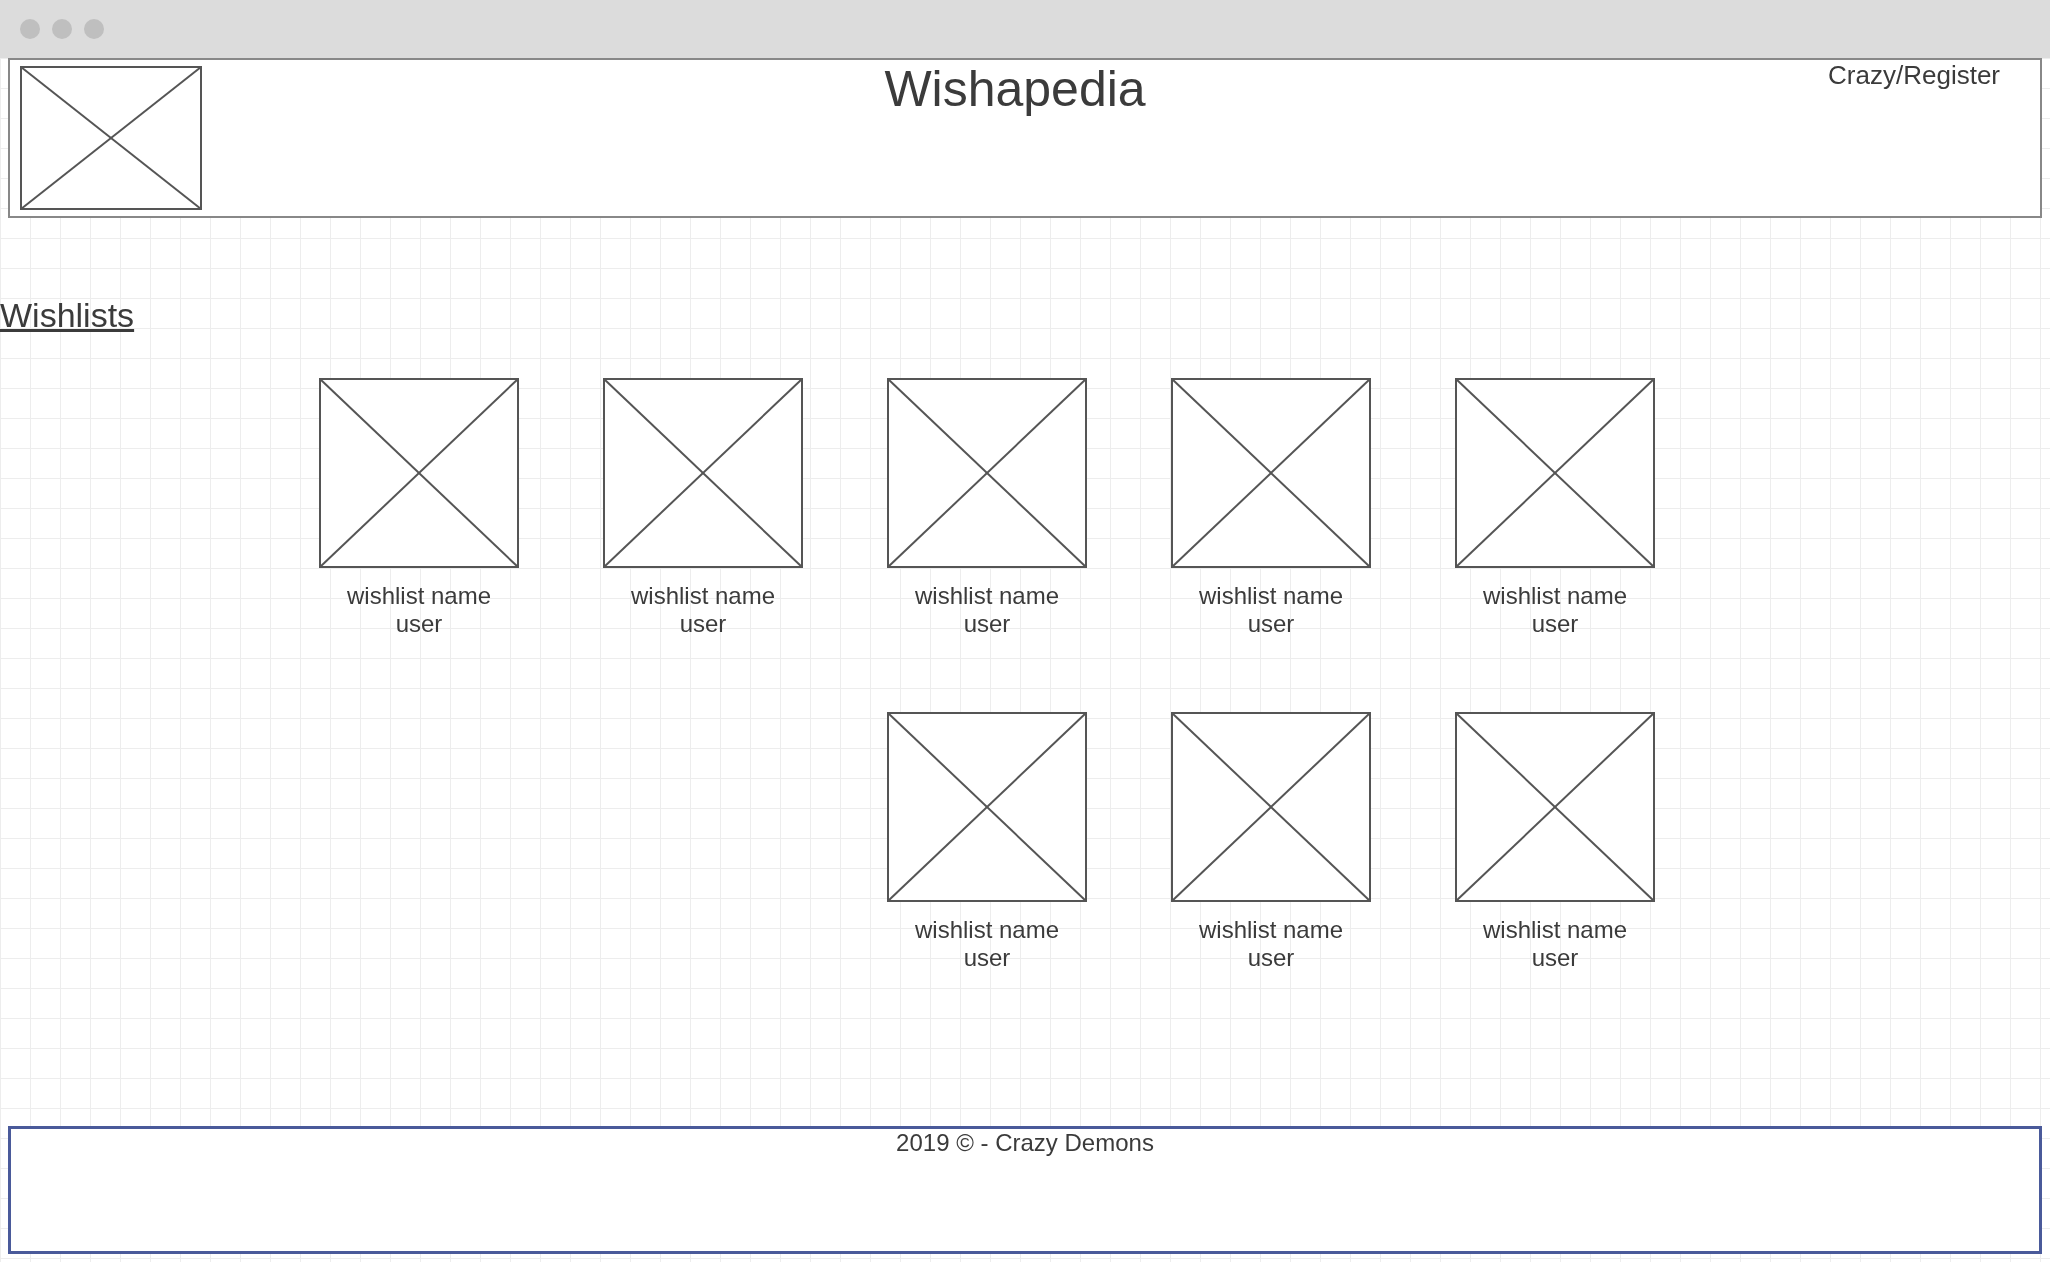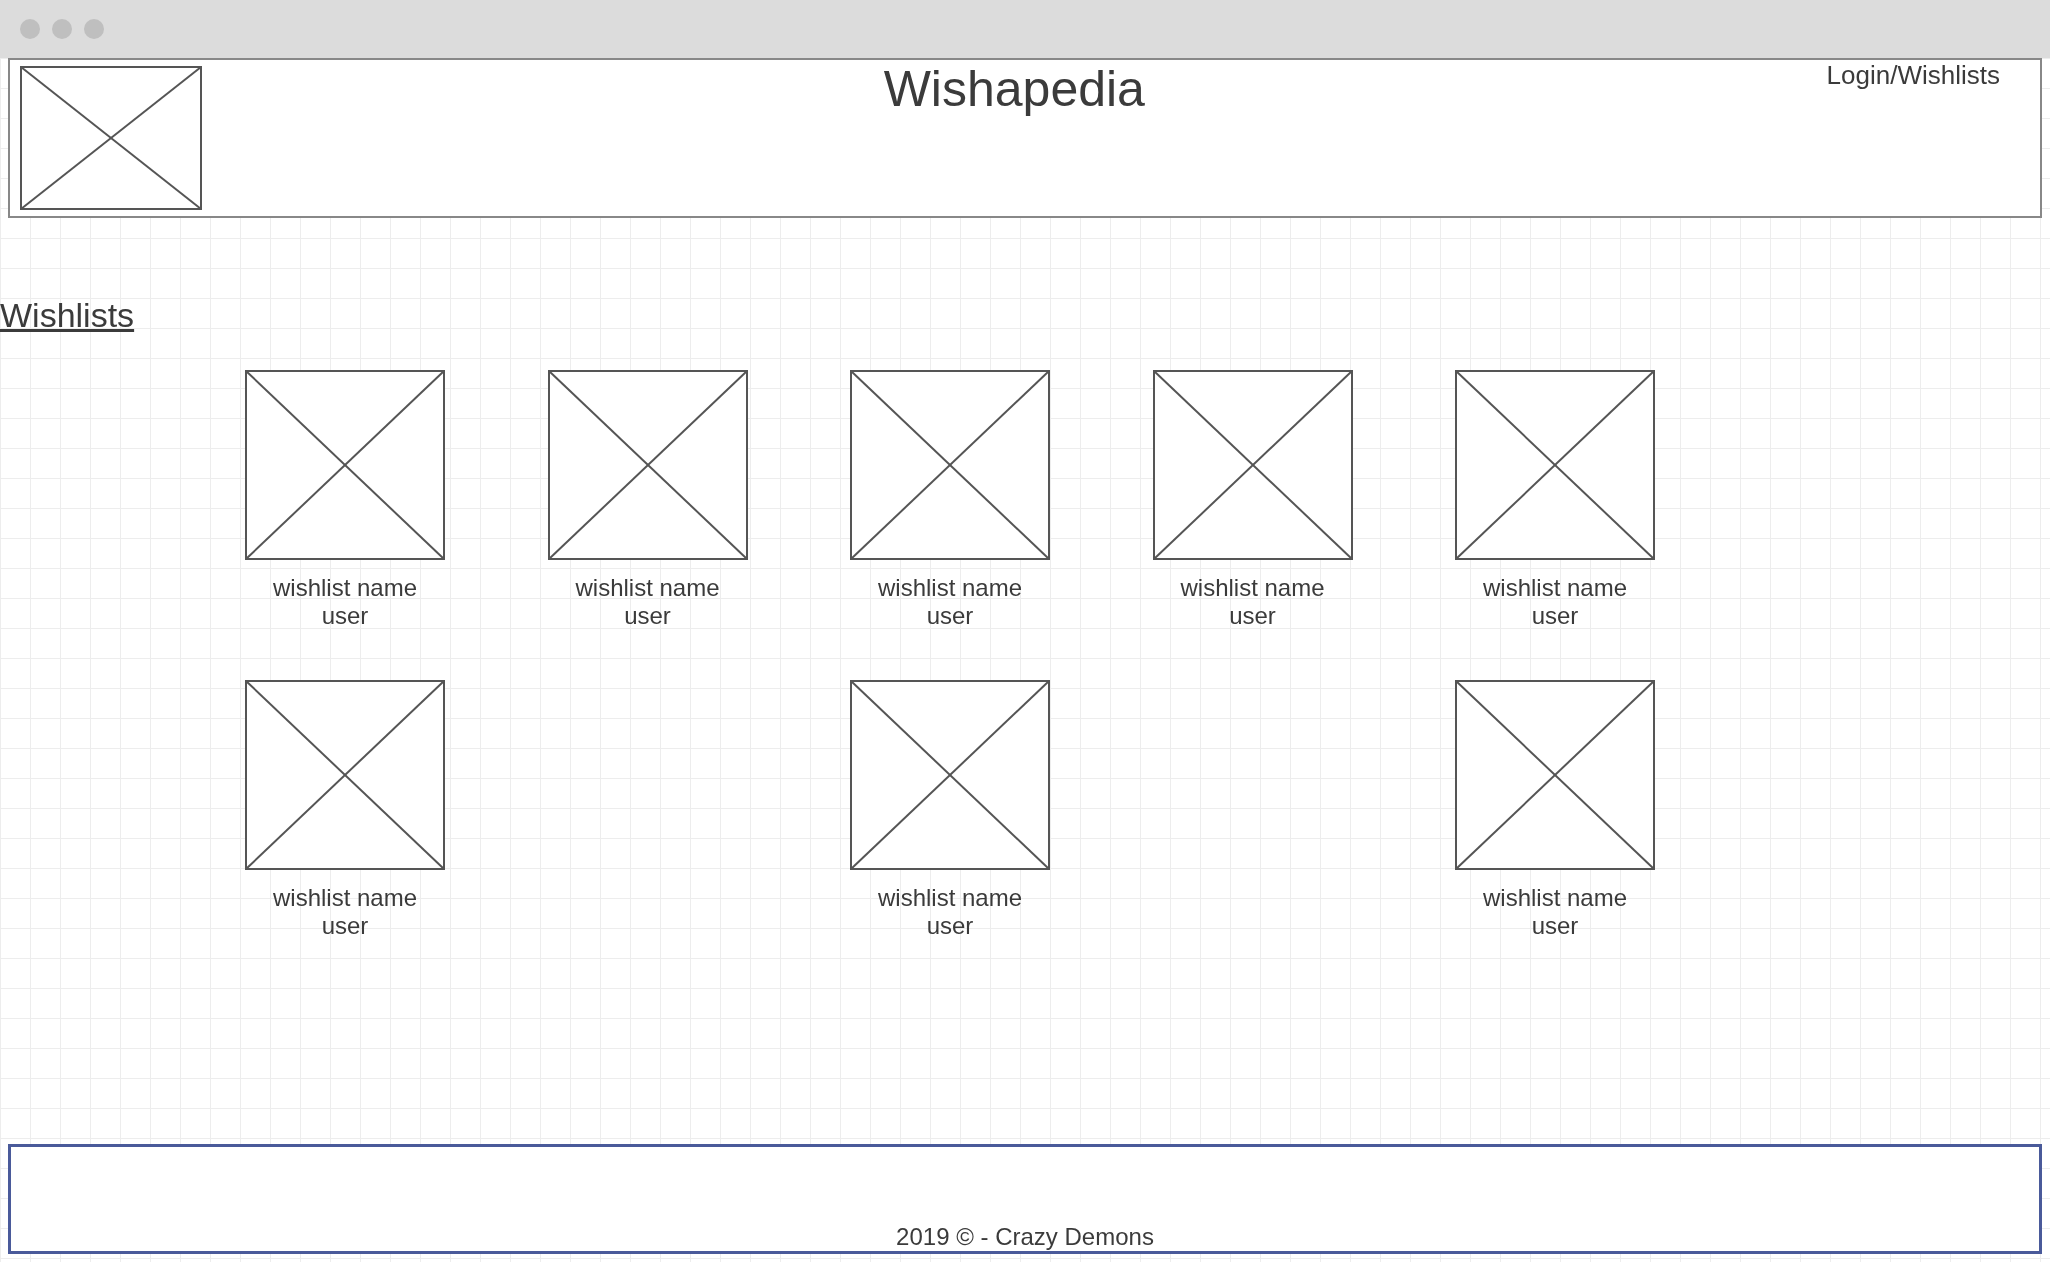--- a/index.html
+++ b/index.html
@@ -59,47 +59,48 @@
       position:absolute;
       top:238px; left:0; right:0;
       font-size:34px;
       text-decoration:underline;
       color:#3b3b3b;
       font-weight:400;
     }
     
     .card-grid {
       position:absolute;
-      top:312px;
+      top:320px;
       left:215px;
       width:1470px;
       display:flex;
       flex-wrap:wrap;
-      justify-content:space-between;
+      justify-content:flex-end;
+      gap:24px;
     }
     .card {
       width:260px;
       margin-bottom:50px;
       display:flex;
       flex-direction:column;
       align-items:center;
       cursor:pointer;
     }
     .thumb { width:200px; height:190px; background:#fff; }
     .card-name { font-size:24px; margin-top:14px; color:#3b3b3b; }
     .card-user { font-size:24px; color:#3b3b3b; }
     
     .footer {
       position:absolute;
       left:8px; right:8px; bottom:8px;
-      height:110px;
+      height:128px;
       border:3px solid #4a5a9a;
       background:#fff;
       display:flex;
-      align-items:flex-end;
+      align-items:flex-start;
       justify-content:center;
       font-size:24px;
       color:#3b3b3b;
     }
     svg.x-box line, svg.x-box rect { stroke:#555; stroke-width:2; }
     svg.x-box rect { fill:#fff; }
   </style>
 </head>
 <body>
 
@@ -111,21 +112,21 @@
 
 <div class="workspace">
 
   <div class="header">
     <svg class="x-box logo-box" viewBox="0 0 182 144" preserveAspectRatio="none">
       <rect x="1" y="1" width="180" height="142"></rect>
       <line x1="1" y1="1" x2="181" y2="143"></line>
       <line x1="181" y1="1" x2="1" y2="143"></line>
     </svg>
     <div class="site-title">Wishapedia</div>
-    <div class="login-link">Login/Wishlists</div>
+    <div class="login-link">Crazy/Register</div>
   </div>
 
   <div class="section-title">Wishlists</div>
 
   <div class="card-grid" id="card-grid">
       <div class="card">
         <svg class="x-box thumb" viewBox="0 0 200 190" preserveAspectRatio="none">
           <rect x="1" y="1" width="198" height="188"></rect>
           <line x1="1" y1="1" x2="199" y2="189"></line>
           <line x1="199" y1="1" x2="1" y2="189"></line>

